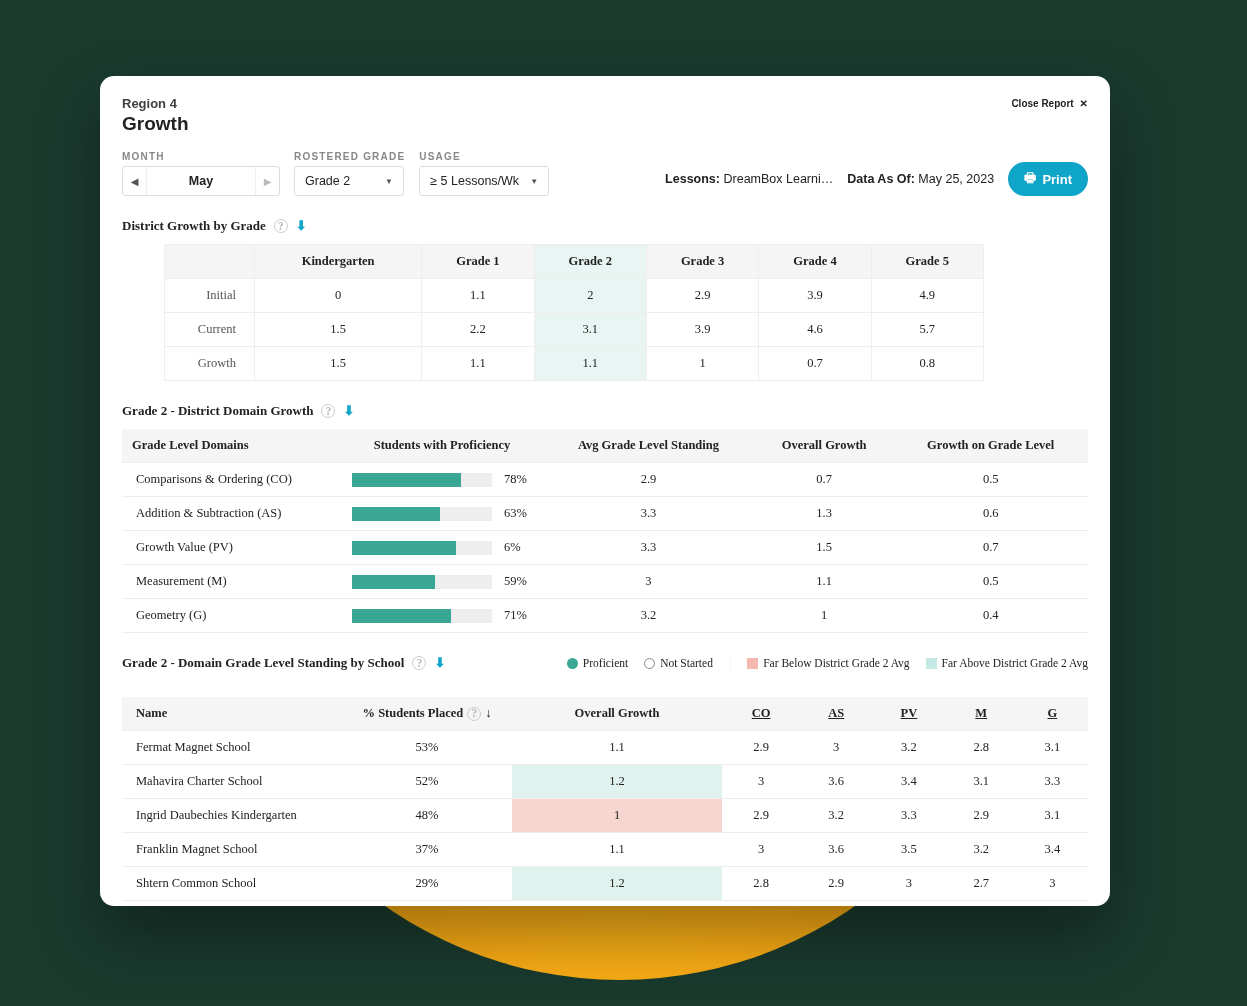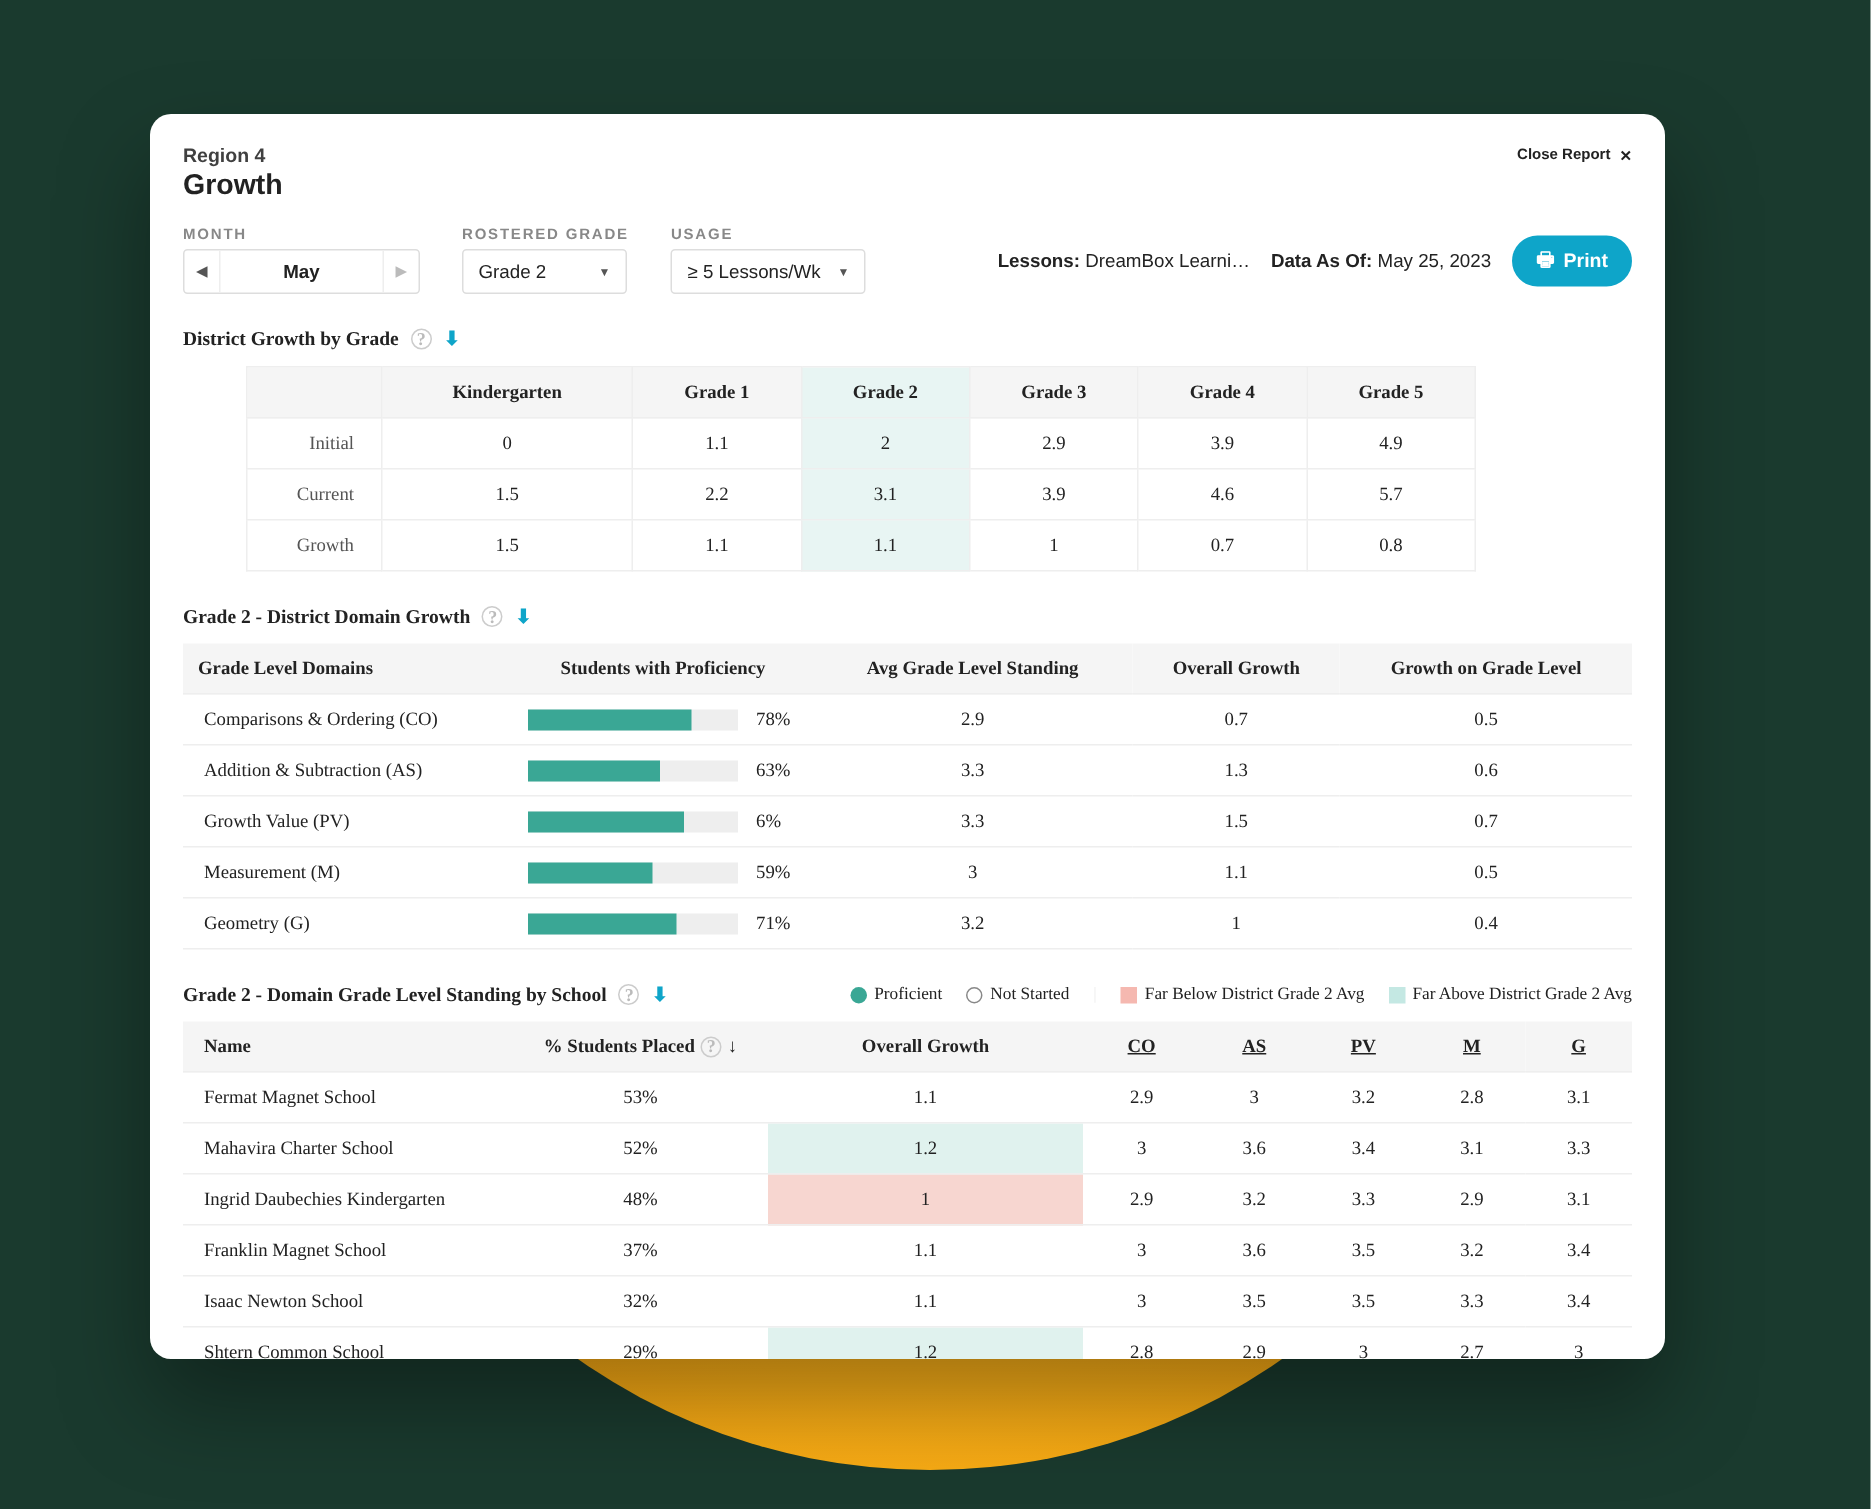--- a/index.html
+++ b/index.html
@@ -3,21 +3,21 @@
 <meta charset="utf-8">
 <style>
 * { box-sizing: border-box; margin: 0; padding: 0; }
 body { font-family: -apple-system, BlinkMacSystemFont, "Segoe UI", Arial, sans-serif; background: #1a3a2e; width: 1247px; height: 1006px; position: relative; overflow: hidden; }
 .bg-circle { position: absolute; width: 820px; height: 820px; border-radius: 50%; background: radial-gradient(circle, #fbbf24 20%, #f59e0b 100%); top: 160px; left: 210px; z-index: 0; }
 .panel { position: absolute; top: 76px; left: 100px; width: 1010px; height: 830px; background: #fff; border-radius: 14px; box-shadow: 0 30px 60px rgba(0,0,0,0.35); z-index: 2; padding: 20px 22px; overflow: hidden; font-size: 13px; color: #222; }
 .hdr-row { display: flex; justify-content: space-between; align-items: center; }
 .breadcrumb { color: #404040; font-size: 13px; font-weight: 600; }
 .close { font-size: 10px; font-weight: 700; display: flex; align-items: flex-start; gap: 6px; cursor: pointer; }
 .title { font-size: 19px; font-weight: 800; margin-top: 2px; }
-.filters { display: flex; gap: 28px; margin-top: 16px; align-items: center; }
+.filters { display: flex; gap: 14px; margin-top: 16px; align-items: flex-end; }
 .flabel { font-size: 10px; letter-spacing: 1.2px; color: #888; font-weight: 600; margin-bottom: 4px; }
 .month-ctrl { display: flex; border: 1px solid #ddd; border-radius: 3px; height: 30px; }
 .month-ctrl .arrow { width: 24px; display: flex; align-items: center; justify-content: center; cursor: pointer; color: #555; font-size: 10px; }
 .month-ctrl .arrow:first-child { border-right: 1px solid #eee; }
 .month-ctrl .arrow:last-child { border-left: 1px solid #eee; color: #bbb; }
 .month-ctrl .mval { width: 108px; display: flex; align-items: center; justify-content: center; font-size: 12.5px; font-weight: 600; }
 .select { border: 1px solid #ddd; border-radius: 3px; height: 30px; display: flex; align-items: center; justify-content: space-between; padding: 0 10px; font-size: 12.5px; cursor: pointer; min-width: 110px; }
 .select .caret { font-size: 8px; color: #555; }
 .right-info { margin-left: auto; display: flex; align-items: center; gap: 14px; font-size: 12.5px; }
 .right-info b { font-weight: 700; }
@@ -45,21 +45,21 @@
 .dot-o { width: 11px; height: 11px; border-radius: 50%; border: 1.5px solid #888; background: #fff; }
 .sq-r { width: 11px; height: 11px; background: #f5b8b0; }
 .sq-b { width: 11px; height: 11px; background: #c4e8e3; }
 .t3 th, .t3 td { text-align: center; padding: 9px 8px; font-size: 12.5px; border-bottom: 1px solid #eee; }
 .t3 th { background: #f5f5f5; font-weight: 700; }
 .t3 .left { text-align: left; padding-left: 14px; }
 .t3 .u { text-decoration: underline; }
 .t3 .col-sort { display: inline-flex; align-items: center; gap: 4px; }
 .hl-g { background: #e0f2ee; }
 .hl-r { background: #f7d6d0; }
-.sec3-head { display: flex; justify-content: space-between; align-items: center; margin-bottom: 10px; }
+.sec3-head { display: flex; justify-content: space-between; align-items: center; margin-bottom: 26px; }
 .sep { color: #eee; }
 </style>
 </head>
 <body>
 
 <div class="bg-circle"></div>
 
 <div class="panel">
 
   <div class="hdr-row">
@@ -326,30 +326,20 @@
             <td class="left">Franklin Magnet School</td>
             <td>37%</td>
             <td class="">1.1</td>
             <td>3</td>
             <td>3.6</td>
             <td>3.5</td>
             <td>3.2</td>
             <td>3.4</td>
           </tr>
           <tr>
-            <td class="left">Isaac Newton School</td>
-            <td>32%</td>
-            <td class="">1.1</td>
-            <td>3</td>
-            <td>3.5</td>
-            <td>3.5</td>
-            <td>3.3</td>
-            <td>3.4</td>
-          </tr>
-          <tr>
             <td class="left">Shtern Common School</td>
             <td>29%</td>
             <td class="hl-g">1.2</td>
             <td>2.8</td>
             <td>2.9</td>
             <td>3</td>
             <td>2.7</td>
             <td>3</td>
           </tr>
         </tbody>

